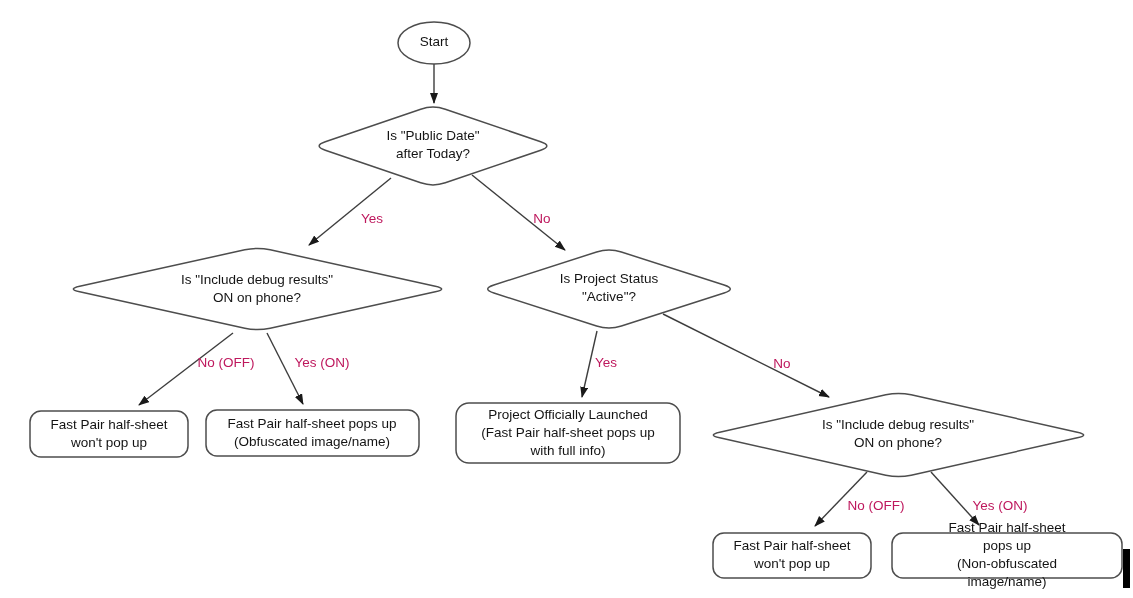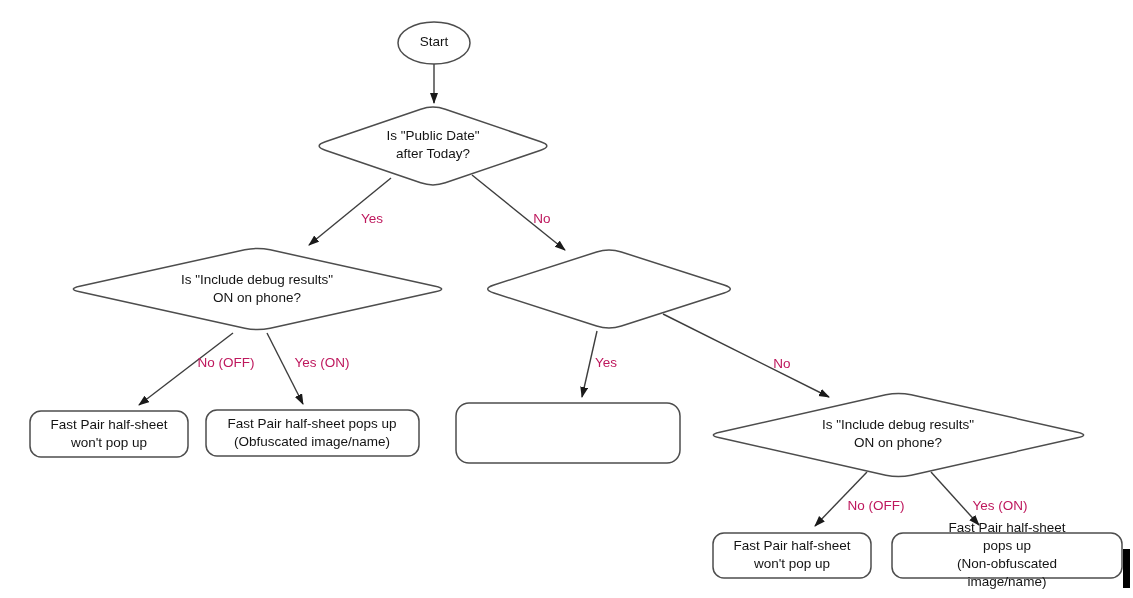--- a/index.html
+++ b/index.html
@@ -71,26 +71,31 @@
     <rect class="shape-outline" x="456" y="403" width="224" height="60" rx="13" ry="13"></rect>
     <rect class="shape-outline" x="713" y="533" width="158" height="45" rx="11" ry="11"></rect>
     <rect class="shape-outline" x="892" y="533" width="230" height="45" rx="11" ry="11"></rect>
   </svg>
 
   <div class="node-label" style="left:434px; top:42px;">Start</div>
   <div class="node-label" style="left:433px; top:145px;">Is "Public Date"
 after Today?</div>
   <div class="node-label" style="left:257px; top:289px;">Is "Include debug results"
 ON on phone?</div>
+  <div class="node-label" style="left:609px; top:288px;">Is Project Status
+"Active"?</div>
   <div class="node-label" style="left:898px; top:434px;">Is "Include debug results"
 ON on phone?</div>
   <div class="node-label" style="left:109px; top:434px;">Fast Pair half-sheet
 won't pop up</div>
   <div class="node-label" style="left:312px; top:433px;">Fast Pair half-sheet pops up
 (Obfuscated image/name)</div>
+  <div class="node-label" style="left:568px; top:433px;">Project Officially Launched
+(Fast Pair half-sheet pops up
+with full info)</div>
   <div class="node-label" style="left:792px; top:555px;">Fast Pair half-sheet
 won't pop up</div>
   <div class="node-label" style="left:1007px; top:555px;">Fast Pair half-sheet pops up
 (Non-obfuscated image/name)</div>
 
   <div class="edge-label" style="left:372px; top:218px;">Yes</div>
   <div class="edge-label" style="left:542px; top:218px;">No</div>
   <div class="edge-label" style="left:226px; top:362px;">No (OFF)</div>
   <div class="edge-label" style="left:322px; top:362px;">Yes (ON)</div>
   <div class="edge-label" style="left:606px; top:362px;">Yes</div>

